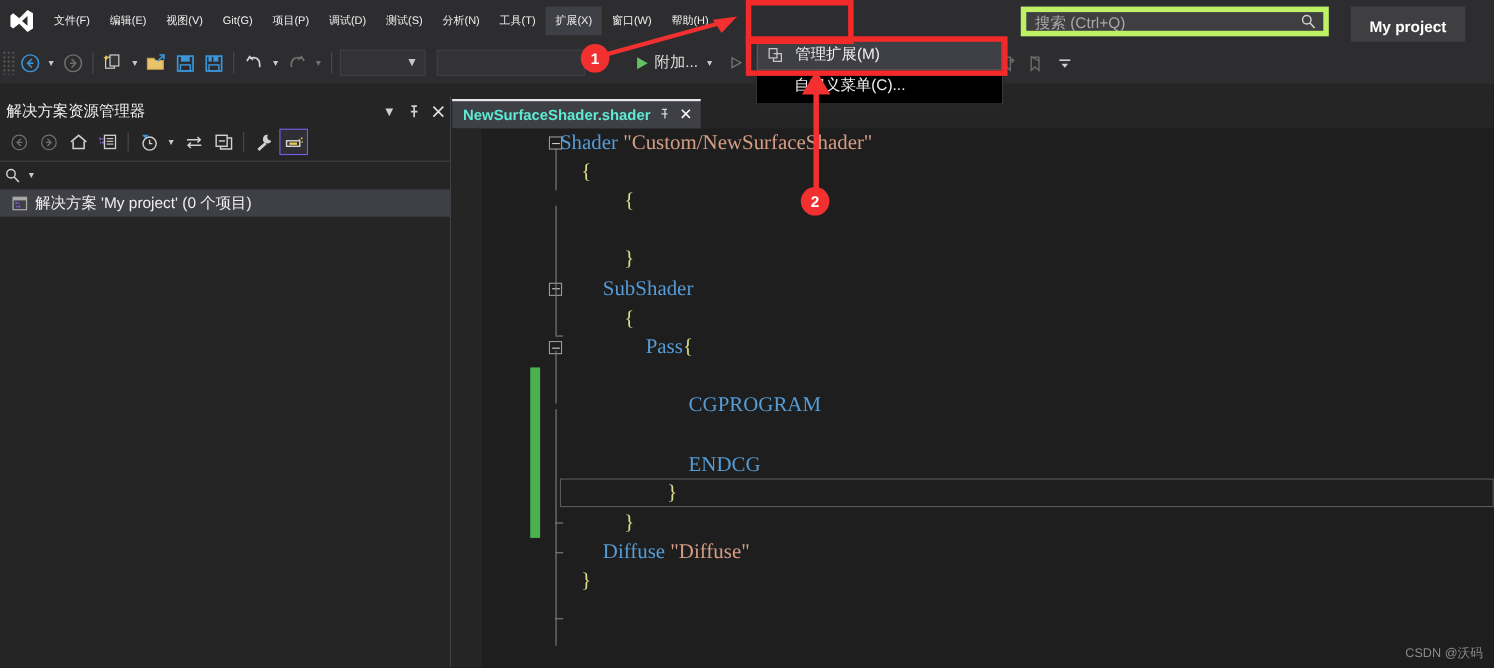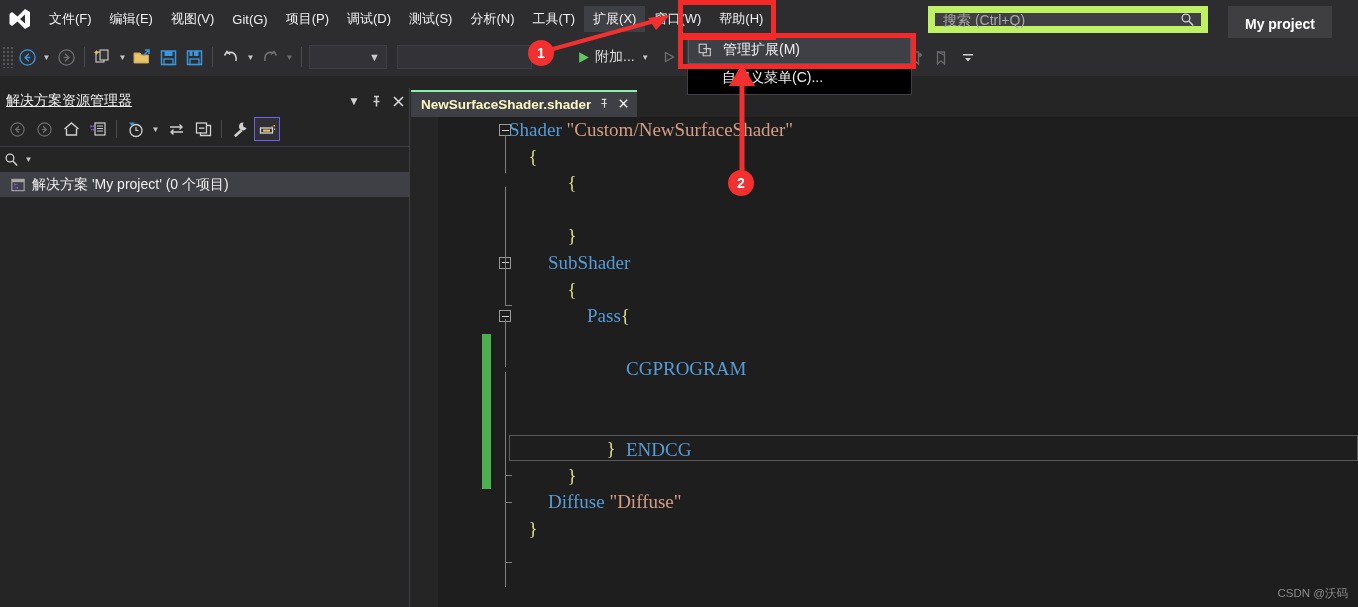--- a/index.html
+++ b/index.html
@@ -24,28 +24,28 @@
     display: flex; align-items: center;
   }
   .vs-logo {
     width: 40px; height: 38px;
     display: flex; align-items: center; justify-content: center;
   }
   .vs-logo svg { display: block; }
   .menu-item {
     height: 26px; padding: 0 9px;
     display: flex; align-items: center;
-    color: #f0f0f0; font-size: 13px;
+    color: #f0f0f0; font-size: 10px;
     white-space: nowrap; cursor: default;
   }
   .menu-item.open { background: #3f3f46; }
   .search-box {
     position: absolute; left: 928px; top: 6px;
     width: 280px; height: 27px;
-    background: #3f3f41; border: 7px solid #bef264;
+    background: #3f3f41; border: 5px solid #bef264;
     display: flex; align-items: center;
   }
   .search-box input {
     flex: 1; background: transparent; border: none; outline: none;
     color: #cfcfcf; font-size: 14px; padding-left: 8px;
     font-family: "Liberation Sans", sans-serif;
   }
   .search-box input::placeholder { color: #a8a8a8; }
   .search-mag { width: 28px; display:flex; align-items:center; justify-content:center; }
   .proj-title {
@@ -82,21 +82,21 @@
   .solution-panel {
     position: absolute; left: 0; top: 88px;
     width: 410px; height: 519px;
     background: #252526;
     border-right: 1px solid #3f3f46;
   }
   .sp-header {
     height: 26px; display:flex; align-items:center;
     padding-left: 6px; color:#f0f0f0; font-size: 14px;
   }
-  .sp-header .title { flex: 1; text-decoration: underline; }
+  .sp-header .title { flex: 1; }
   .sp-hbtn { width: 22px; height: 22px; display:flex; align-items:center; justify-content:center;
     color:#d0d0d0; font-size: 12px; }
   .sp-toolbar {
     height: 30px; display: flex; align-items: center;
     padding-left: 4px; gap: 1px;
   }
   .sp-tb { width: 26px; height: 24px; display:flex; align-items:center; justify-content:center; }
   .sp-tb.active { border: 1px solid #7160e8; background: #2f2f35; }
   .sp-sep { width:1px; height:18px; background:#4a4a4f; margin: 0 4px; }
   .sp-search {
@@ -117,23 +117,23 @@
   }
 
   
   .editor-area {
     position: absolute; left: 411px; top: 88px;
     width: 947px; height: 519px;
     background: #1e1e1e;
   }
   .tabstrip { height: 29px; background: #252526; display:flex; align-items:flex-end; }
   .tab {
-    height: 27px; background: #3f3f46; border-top: 2px solid #86efac;
+    height: 27px; background: #3f3f46; border-top: 2px solid #e5e5e5;
     display:flex; align-items:center; gap: 8px; padding: 0 8px 0 10px;
-    color: #fef9c3; font-size: 13.5px; font-weight: bold;
+    color: #5eead4; font-size: 13.5px; font-weight: bold;
   }
   .tab-ic { color:#d8d8d8; font-size: 12px; font-weight: normal; }
 
   .code-wrap { position: relative; height: 490px; background: #1e1e1e; }
   .gutter-strip {
     position:absolute; left:0; top:0; width: 27px; height: 490px;
     background: #252526;
   }
   .changebar {
     position: absolute; left: 71px; top: 217px;
@@ -494,21 +494,21 @@
           <div class="line"><span style="position: absolute; left: 117.5px;"><span class="brc">{</span></span></div>
           <div class="line"><span style="position: absolute; left: 156.5px;"><span class="brc">{</span></span></div>
           <div class="line"><span style="position: absolute; left: 98px;"></span></div>
           <div class="line"><span style="position: absolute; left: 156.5px;"><span class="brc">}</span></span></div>
           <div class="line"><span class="fold" style="left: 88px; top: 7px;"></span><span style="position: absolute; left: 137px;"><span class="kw">SubShader</span></span></div>
           <div class="line"><span style="position: absolute; left: 156.5px;"><span class="brc">{</span></span></div>
           <div class="line"><span class="fold" style="left: 88px; top: 7px;"></span><span style="position: absolute; left: 176px;"><span class="kw">Pass</span><span class="brc">{</span></span></div>
           <div class="line"><span style="position: absolute; left: 98px;"></span></div>
           <div class="line"><span style="position: absolute; left: 215px;"><span class="kw">CGPROGRAM</span></span></div>
           <div class="line"><span style="position: absolute; left: 98px;"></span></div>
-          <div class="line"><span style="position: absolute; left: 215px; margin-top: 27px;"><span class="kw">ENDCG</span></span></div>
+          <div class="line"><span style="position: absolute; left: 215px;"><span class="kw">ENDCG</span></span></div>
           <div class="line"><span style="position: absolute; left: 195.5px;"><span class="brc">}</span></span></div>
           <div class="line"><span style="position: absolute; left: 156.5px;"><span class="brc">}</span></span></div>
           <div class="line"><span style="position: absolute; left: 137px;"><span class="kw">Diffuse</span><span> </span><span class="str">"Diffuse"</span></span></div>
           <div class="line"><span style="position: absolute; left: 117.5px;"><span class="brc">}</span></span></div>
           <div class="vline" style="top: 18px; height: 38px;"></div>
           <div class="vline" style="top: 70px; height: 118px;"></div>
           <div class="vline" style="top: 202px; height: 48px;"></div>
           <div class="vline" style="top: 255px; height: 215px;"></div>
           <div class="endcap" style="top: 188px;"></div>
           <div class="endcap" style="top: 358px;"></div>

